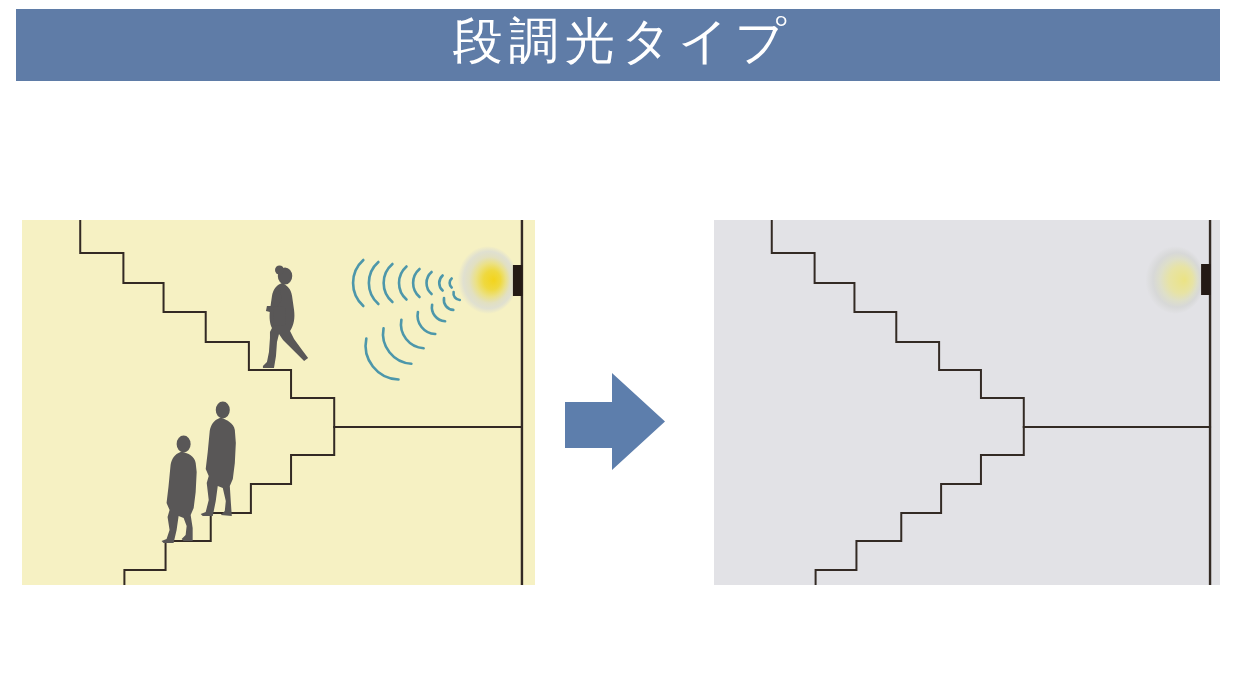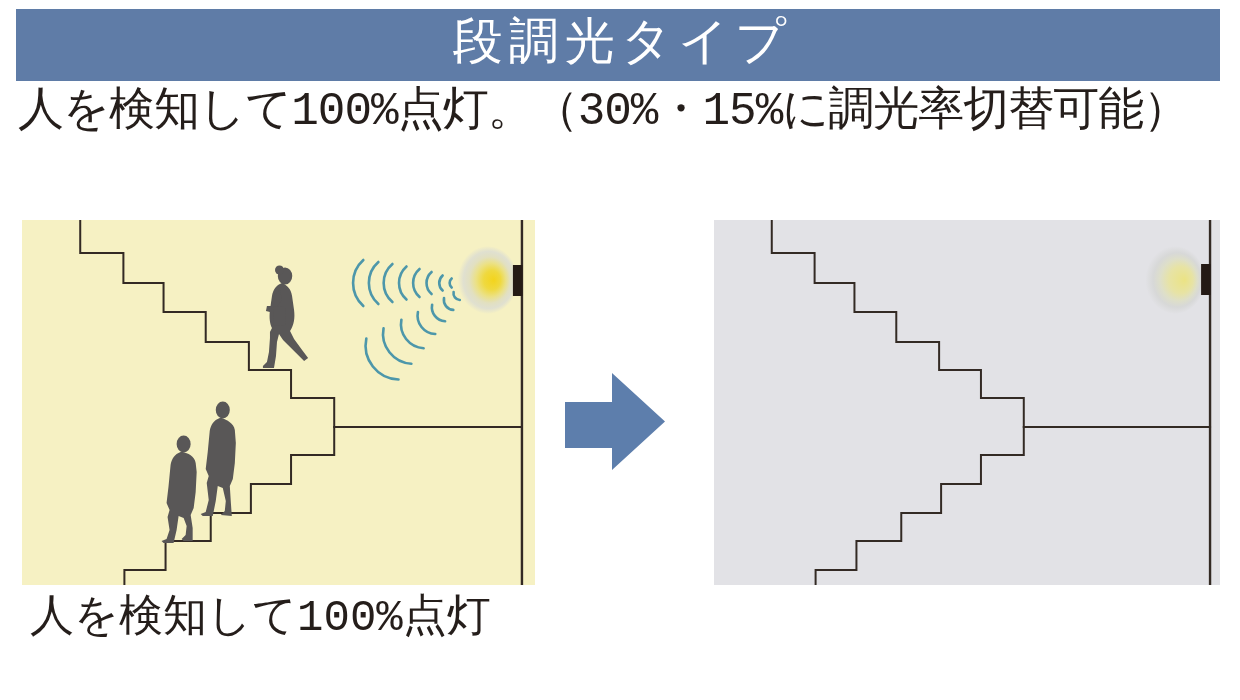--- a/index.html
+++ b/index.html
@@ -36,21 +36,20 @@
 </head>
 <body>
 
 <div id="stage">
 
   <div id="header-bar" class="abs">
     <div class="title">段調光タイプ</div>
   </div>
 
   <div id="intro" class="abs">
-    <div>人を検知して100%点灯。（30%・15%に調光率切替可能）</div>
   </div>
 
   <div id="panel-left" class="abs panel">
     <svg viewBox="0 0 511 365" preserveAspectRatio="none">
       <defs>
         <radialGradient id="glowL" cx="50%" cy="50%" r="50%" fx="60%" fy="50%">
           <stop offset="0%" stop-color="#f3d41c"></stop>
           <stop offset="28%" stop-color="#efd93f"></stop>
           <stop offset="50%" stop-color="#ebe187"></stop>
           <stop offset="68%" stop-color="#e2e0c0"></stop>
@@ -136,15 +135,14 @@
         <path d="M311,207 H498"></path>
         <path stroke-width="2.4" d="M498,0 V365"></path>
       </g>
       <g>
         <ellipse cx="463" cy="60" rx="30" ry="34" fill="url(#glowR)"></ellipse>
         <rect x="489" y="44" width="9.5" height="31" fill="#241a15"></rect>
       </g>
     </svg>
   </div>
 
-  <div id="caption-left" class="abs caption">人を検知して100%点灯</div>
 
 </div>
 
 </body></html>

